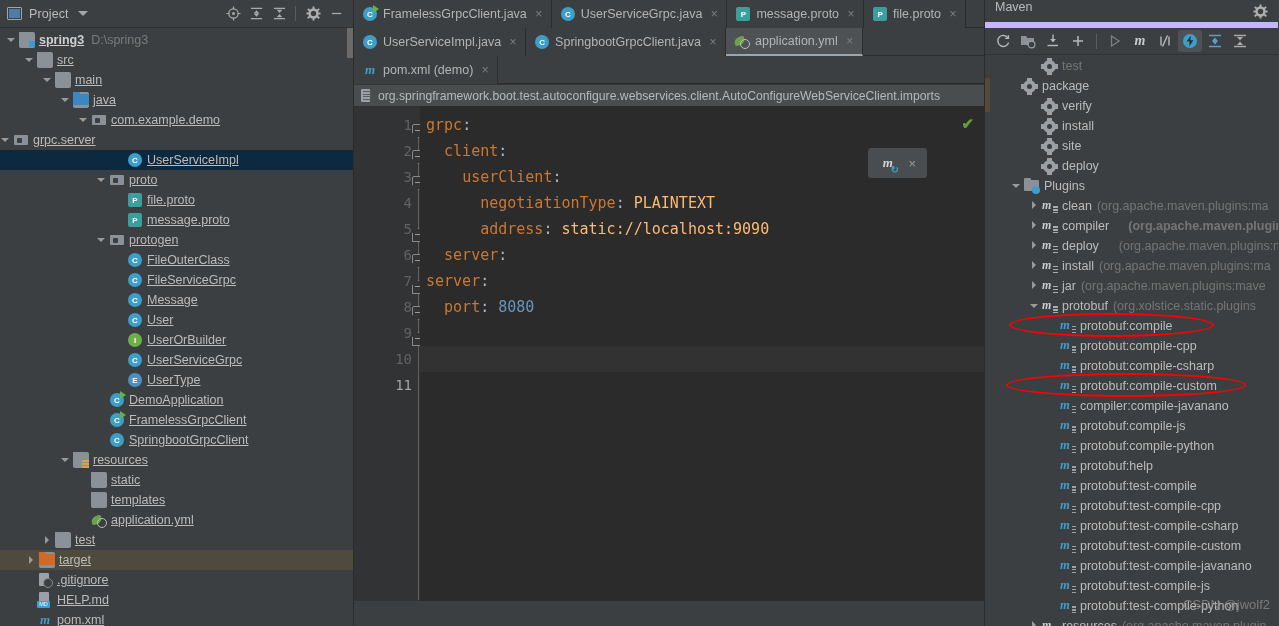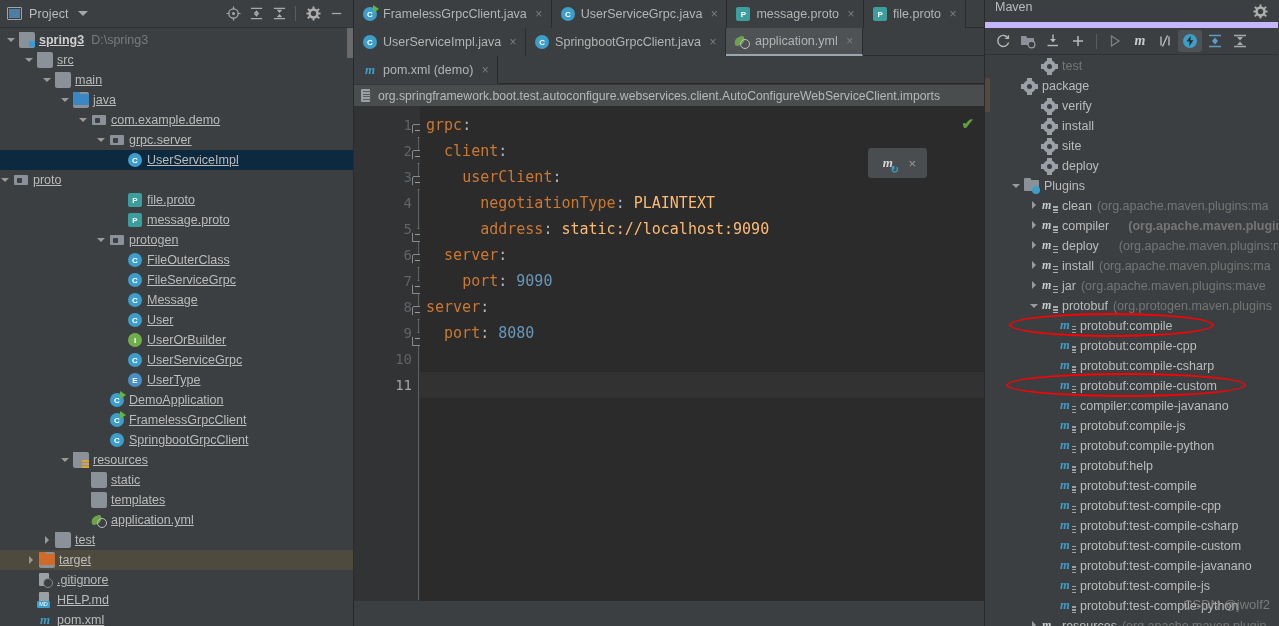--- a/index.html
+++ b/index.html
@@ -464,33 +464,33 @@
         <div class="trow" style="padding-left: 60px;">
           <span class="arrow down"></span>
           <span class="ico ic-folder ic-folder-blue"></span>
           <span class="tlabel">java</span>
         </div>
         <div class="trow" style="padding-left: 78px;">
           <span class="arrow down"></span>
           <span class="ico ic-pkg"></span>
           <span class="tlabel">com.example.demo</span>
         </div>
-        <div class="trow" style="padding-left: 96px;">
+        <div class="trow" style="">
           <span class="arrow down"></span>
           <span class="ico ic-pkg"></span>
           <span class="tlabel">grpc.server</span>
         </div>
         <div class="trow selected" style="padding-left: 114px;">
           <span class="arrow"></span>
           <span class="ico">
             <span class="ic-round ic-c">C</span>
           </span>
           <span class="tlabel">UserServiceImpl</span>
         </div>
-        <div class="trow" style="">
+        <div class="trow" style="padding-left: 96px;">
           <span class="arrow down"></span>
           <span class="ico ic-pkg"></span>
           <span class="tlabel">proto</span>
         </div>
         <div class="trow" style="padding-left: 114px;">
           <span class="arrow"></span>
           <span class="ico">
             <span class="ic-round ic-p">P</span>
           </span>
           <span class="tlabel">file.proto</span>
@@ -725,21 +725,20 @@
           <div class="lnum">10</div>
           <div class="lnum cur">11</div>
         </div>
       <div class="code-lines" id="code-lines">
           <div class="cline"><span class="k-key">grpc</span><span class="k-punct">:</span></div>
           <div class="cline">&nbsp;&nbsp;<span class="k-key">client</span><span class="k-punct">:</span></div>
           <div class="cline">&nbsp;&nbsp;&nbsp;&nbsp;<span class="k-key">userClient</span><span class="k-punct">:</span></div>
           <div class="cline">&nbsp;&nbsp;&nbsp;&nbsp;&nbsp;&nbsp;<span class="k-key">negotiationType</span><span class="k-punct">: </span><span class="k-plain">PLAINTEXT</span></div>
           <div class="cline">&nbsp;&nbsp;&nbsp;&nbsp;&nbsp;&nbsp;<span class="k-key">address</span><span class="k-punct">: </span><span class="k-plain">static://localhost:9090</span></div>
           <div class="cline">&nbsp;&nbsp;<span class="k-key">server</span><span class="k-punct">:</span></div>
-          <div class="cline">&nbsp;&nbsp;&nbsp;&nbsp;<span class="k-key">port</span><span class="k-punct">: </span><span class="k-num">9090</span></div>
           <div class="cline"><span class="k-key">server</span><span class="k-punct">:</span></div>
           <div class="cline">&nbsp;&nbsp;<span class="k-key">port</span><span class="k-punct">: </span><span class="k-num">8080</span></div>
           <div class="cline"></div>
           <div class="cline current"></div>
         </div>
       <span class="check">✔</span>
 
       <div class="float-note">
         <span class="fn-m">m<span class="sync">↻</span></span>
         <span class="fn-x">×</span>
@@ -926,21 +925,21 @@
           <span>jar</span>
           <span class="dim" style="margin-left: 5px;">(org.apache.maven.plugins:mave</span>
         </div>
         <div class="mrow" style="padding-left: 44px;">
           <span class="marrow down"></span>
           <span class="mv-pnode">
             <span class="mm">m</span>
             <span class="bars"></span>
           </span>
           <span>protobuf</span>
-          <span class="dim" style="margin-left: 5px;">(org.protogen.maven.plugins</span>
+          <span class="dim" style="margin-left: 5px;">(org.xolstice.static.plugins</span>
         </div>
         <div class="mrow" style="padding-left: 62px;">
           <span class="marrow"></span>
           <span class="mv-goal">
             <span class="mm">m</span>
             <span class="bars"></span>
           </span>
           <span>protobuf:compile</span>
         </div>
         <div class="mrow" style="padding-left: 62px;">

